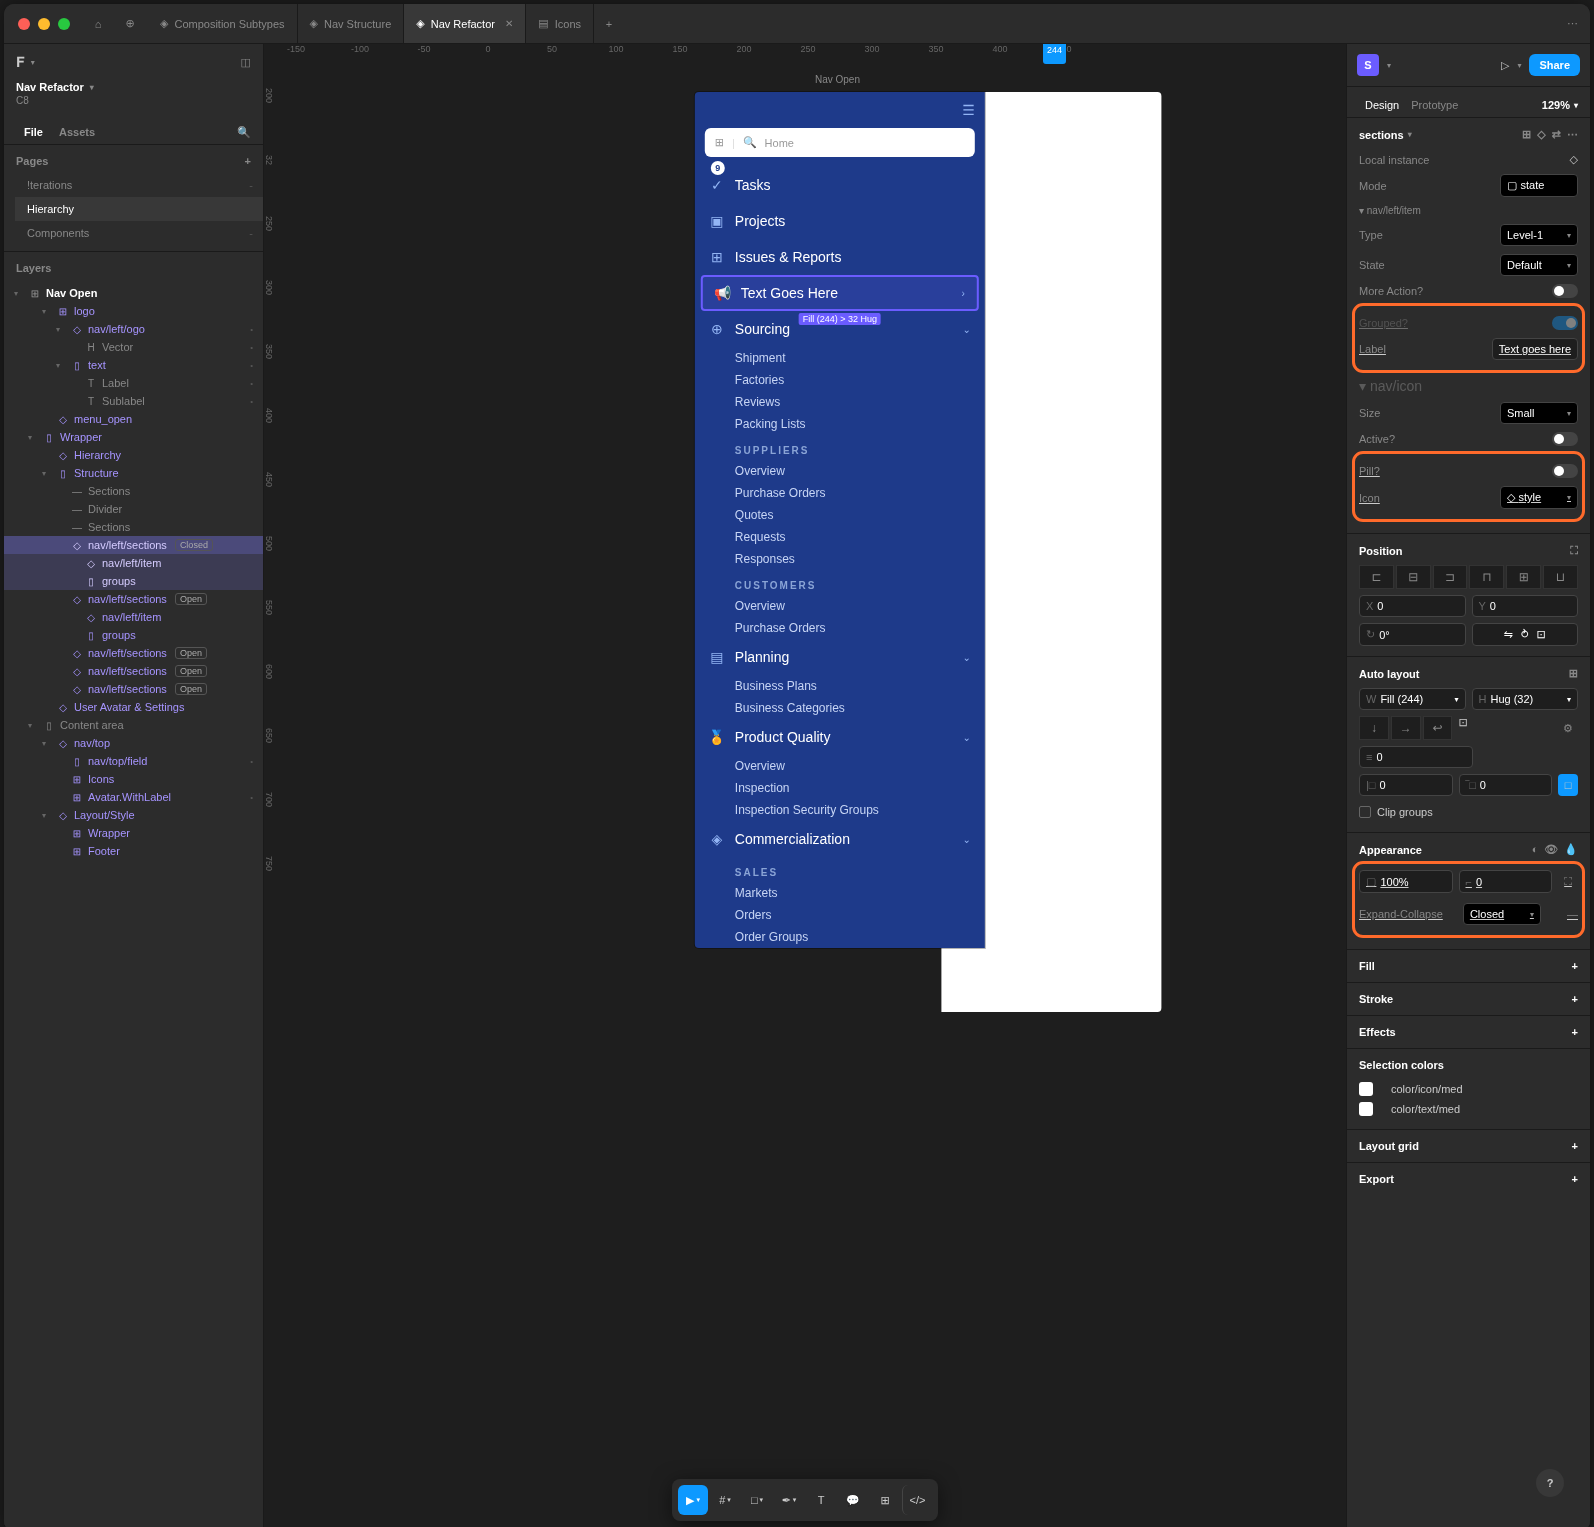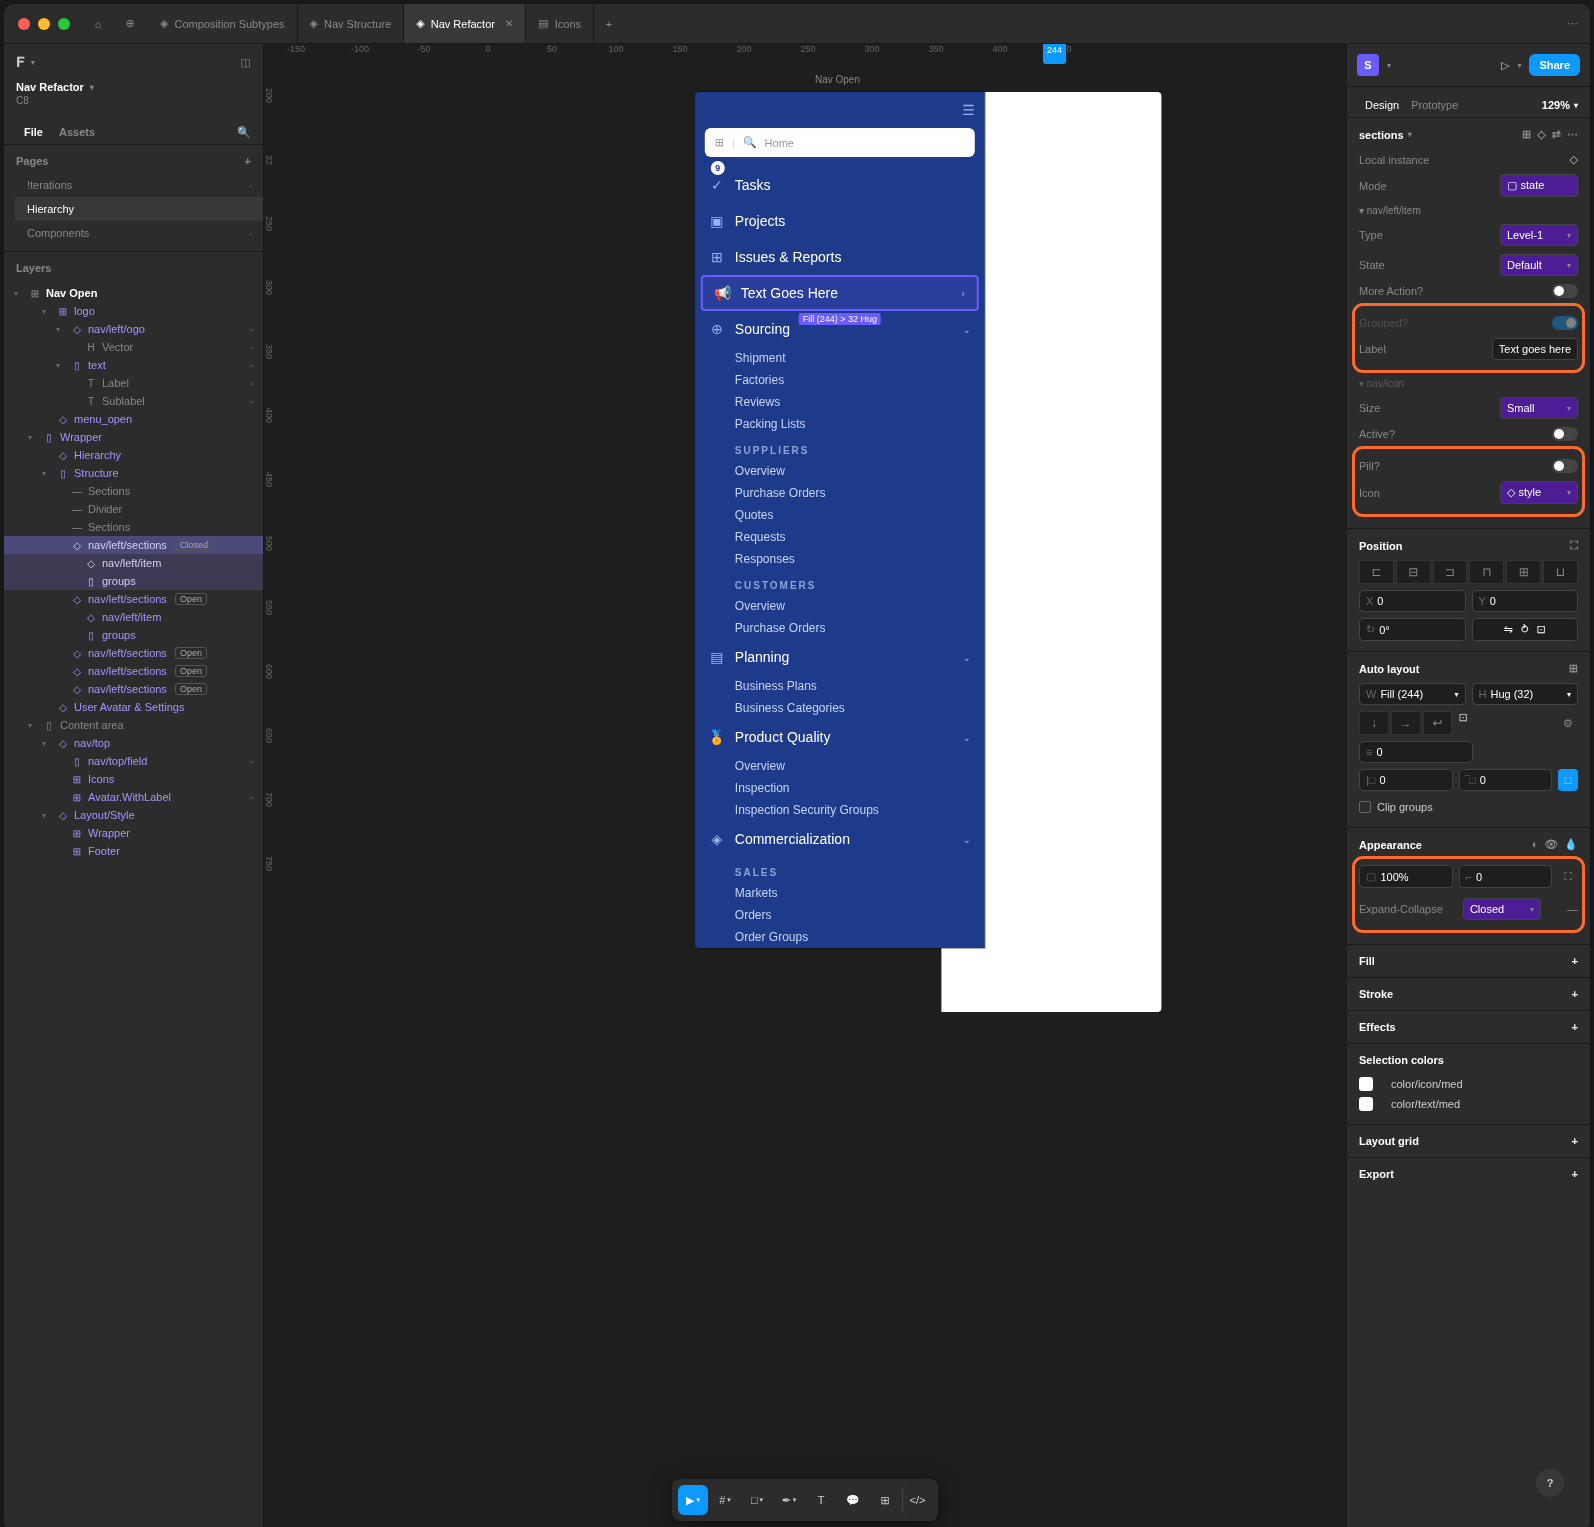--- a/index.html
+++ b/index.html
@@ -99,23 +99,23 @@
 .rp-sec .hdr { display:flex; align-items:center; color:#fff; font-weight:600; margin-bottom:8px; gap:4px;}
 .rp-sec .hdr .chev { font-size:8px; color:#888;}
 .rp-sec .hdr .actions { margin-left:auto; display:flex; gap:6px; color:#888;}
 .rp-row { display:flex; align-items:center; justify-content:space-between; padding:4px 0; color:#ccc;}
 .rp-row .lbl { color:#888;}
 .toggle { width:26px; height:14px; background:#444; border-radius:7px; position:relative;}
 .toggle::after { content:""; position:absolute; width:10px; height:10px; background:#fff; border-radius:50%; top:2px; left:2px;}
 .toggle.on { background:#0d99ff;}
 .toggle.on::after { left:14px;}
 .rp-input { background:#1e1e1e; border:1px solid #444; border-radius:4px; padding:4px 6px; color:#fff; font-size:11px; min-width:78px; text-align:left;}
-.rp-select { background:#4c1d95; border:1px solid #444; border-radius:4px; padding:4px 6px; color:#fff; font-size:11px; min-width:78px; display:flex; align-items:center; justify-content:space-between;}
+.rp-select { background:#000000; border:1px solid #444; border-radius:4px; padding:4px 6px; color:#fff; font-size:11px; min-width:78px; display:flex; align-items:center; justify-content:space-between;}
 .rp-select .schev { font-size:8px; color:#888;}
-.orange-box { outline:3px solid #ff6a2b; border-radius:8px; padding:6px 4px; margin:4px -4px;}
+.orange-box { outline:3px solid #ff6a2b; border-radius:8px; padding:6px 4px; margin:4px -4px;text-decoration:underline;}
 .align-bar { display:flex; gap:2px;}
 .align-bar .ab { flex:1; height:24px; background:#1e1e1e; border:1px solid #333; display:flex; align-items:center; justify-content:center; color:#888; font-size:12px;}
 .rp-field-pair { display:flex; gap:6px;}
 .rp-field-pair .rp-input-sm { flex:1; background:#1e1e1e; border:1px solid #444; border-radius:4px; padding:4px 6px; color:#fff; font-size:11px; display:flex; align-items:center; gap:4px;}
 .rp-field-pair .rp-input-sm .pfx { color:#666;}
 .rp-simple-hdr { display:flex; align-items:center; justify-content:space-between; padding:10px 12px; border-bottom:1px solid #1a1a1a; color:#fff; font-weight:600;}
 .swatch-row { display:flex; align-items:center; gap:18px; padding:3px 0; color:#ccc;}
 .swatch { width:14px; height:14px; border-radius:3px; background:#fff;}
 .help-fab { position:fixed; bottom:30px; right:30px; width:28px; height:28px; background:#383838; border-radius:50%; color:#ccc; display:flex; align-items:center; justify-content:center; font-weight:700;}
 </style>
@@ -542,21 +542,21 @@
         <div class="orange-box">
           <div class="rp-row" style="opacity:.4">
               <span class="lbl">Grouped?</span>
               <span class="toggle on"></span>
             </div>
           <div class="rp-row">
               <span class="lbl">Label</span>
               <span class="rp-input">Text goes here</span>
             </div>
         </div>
-        <div style="color:#888;padding:4px 0;font-size:10px;opacity:.5">▾ <span>nav/icon</span></div>
+        <div style="color:#888;padding:4px 0;font-size:14px;opacity:.5">▾ <span>nav/icon</span></div>
         <div class="rp-row">
             <span class="lbl">Size</span>
             <span class="rp-select">
               <span>Small</span>
               <span class="schev">▾</span>
             </span>
           </div>
         <div class="rp-row">
             <span class="lbl">Active?</span>
             <span class="toggle"></span>

